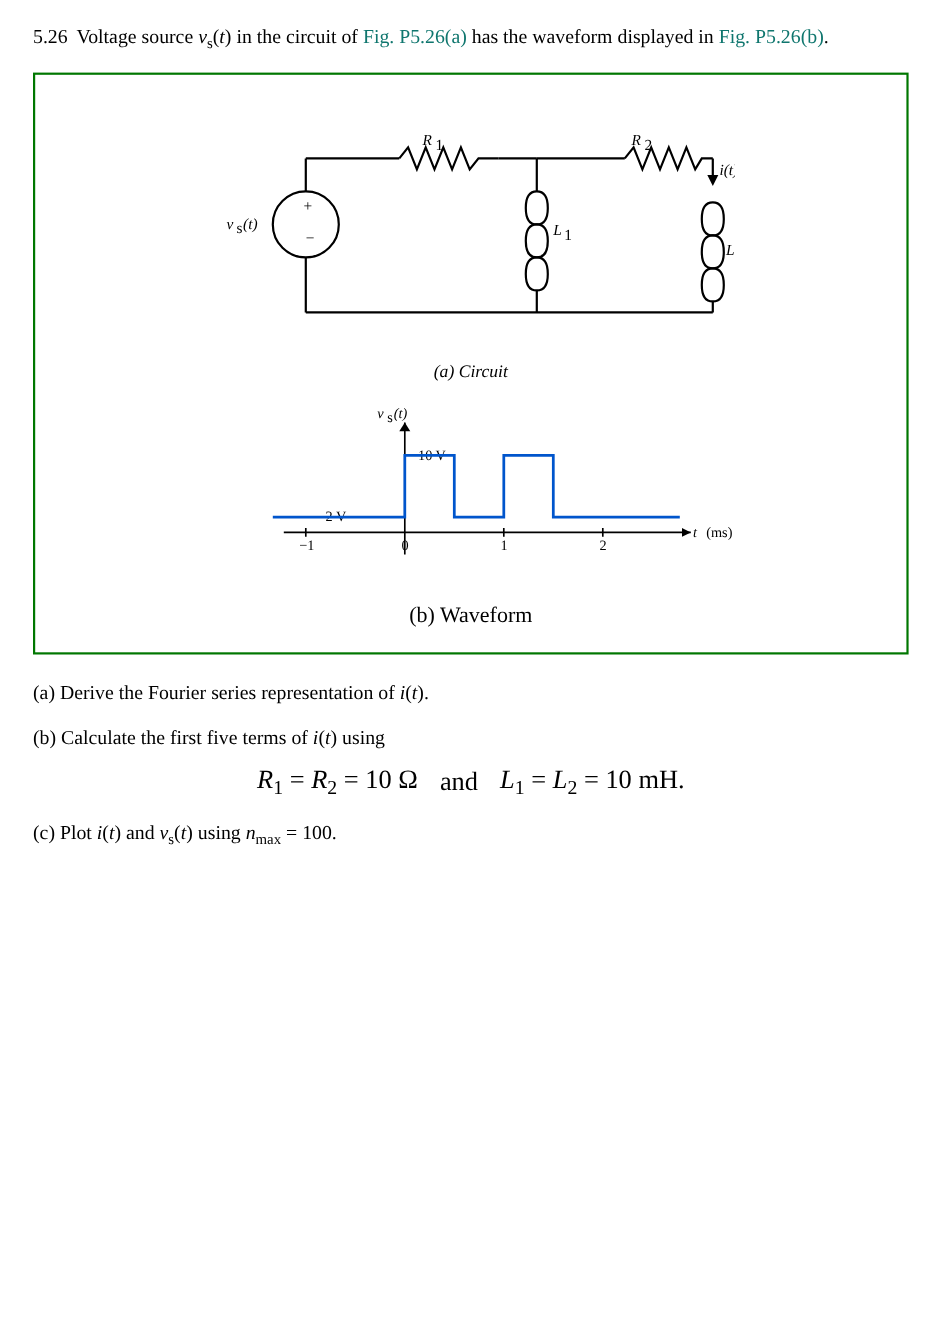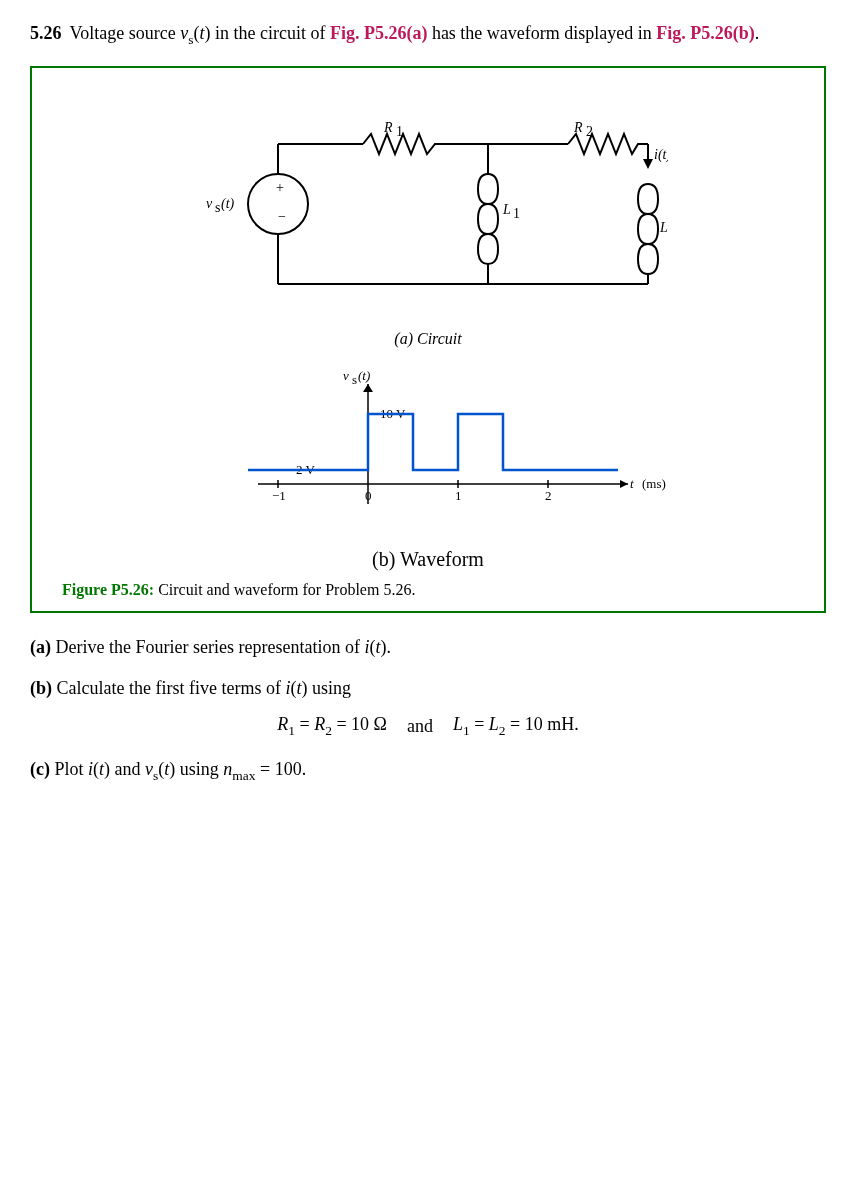--- a/index.html
+++ b/index.html
@@ -19,21 +19,21 @@
       margin-bottom: 16px;
       line-height: 1.5;
     }
 
     .problem-number {
       font-weight: bold;
       margin-right: 8px;
     }
 
     .fig-ref {
-      color: #be185d;
+      color: #0f766e;
       font-weight: bold;
     }
 
     .figure-box {
       border: 2px solid #007700;
       padding: 16px 20px 12px 20px;
       margin-bottom: 20px;
       display: flex;
       flex-direction: column;
       align-items: center;
@@ -98,24 +98,24 @@
 
     .question-label {
       font-weight: bold;
     }
 
     .math-line {
       display: flex;
       justify-content: center;
       align-items: center;
       margin: 8px 0 16px 0;
-      font-size: 18px;
+      font-size: 24px;
       gap: 20px;
     }
-    .bold { font-weight: bold; }
+    .bold { font-weight: normal; }
 
     sub, sup {
       font-size: 0.75em;
     }
   </style>
 </head>
 <body>
 
 <div class="problem-header">
   <span class="problem-number bold">5.26</span>
@@ -236,24 +236,20 @@
 
       <text x="108" y="110" class="wave-text">2 V</text>
 
       <polyline points="60,106 180,106 180,50 225,50 225,106 270,106 270,50 315,50 315,106 430,106" class="wave-signal"></polyline>
 
     </svg>
   </div>
 
   <div class="waveform-label">(b) Waveform</div>
 
-  <div class="figure-caption">
-    <span class="caption-bold">Figure P5.26:</span>
-    <span>Circuit and waveform for Problem 5.26.</span>
-  </div>
 
 </div>
 
 <div class="question">
   <span class="question-label bold">(a)</span>
   <span> Derive the Fourier series representation of <i>i</i>(<i>t</i>).</span>
 </div>
 
 <div class="question">
   <span class="question-label bold">(b)</span>

